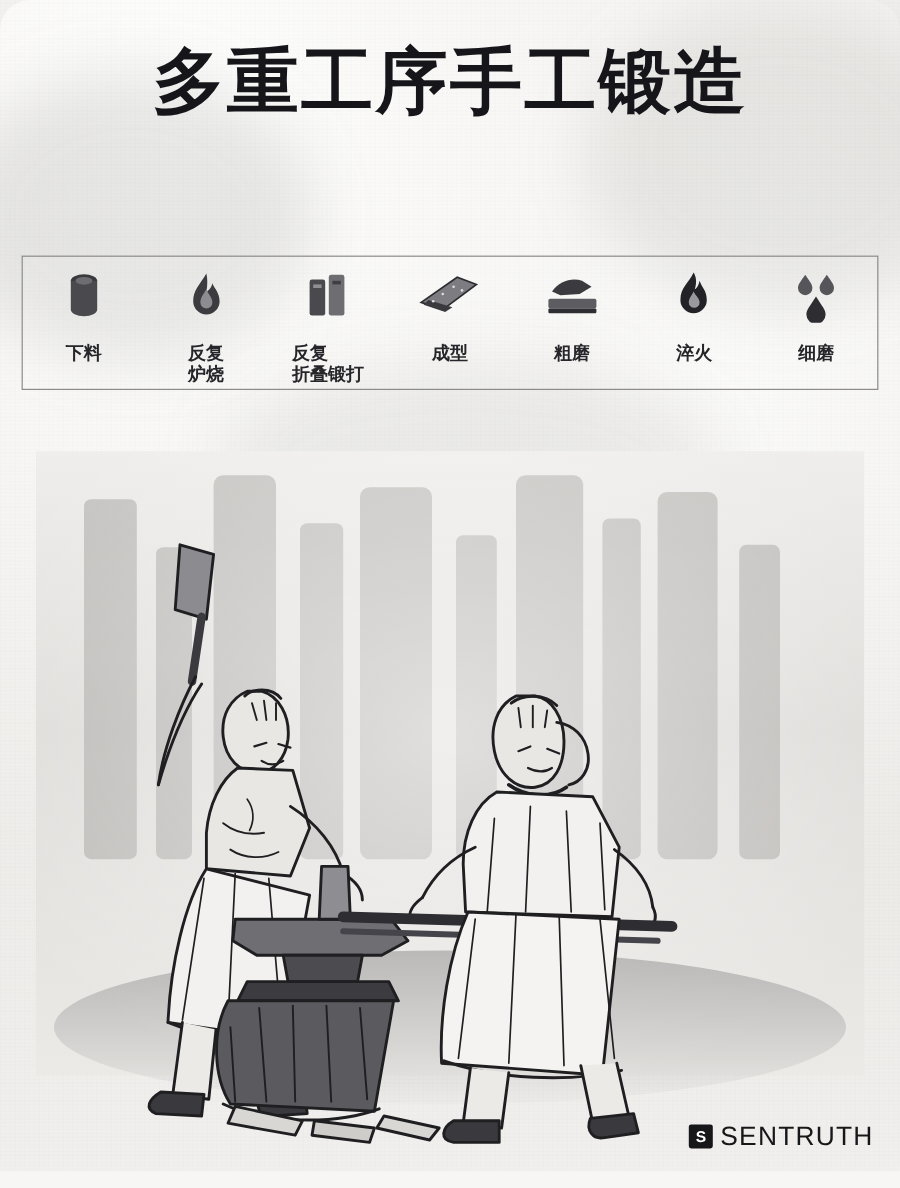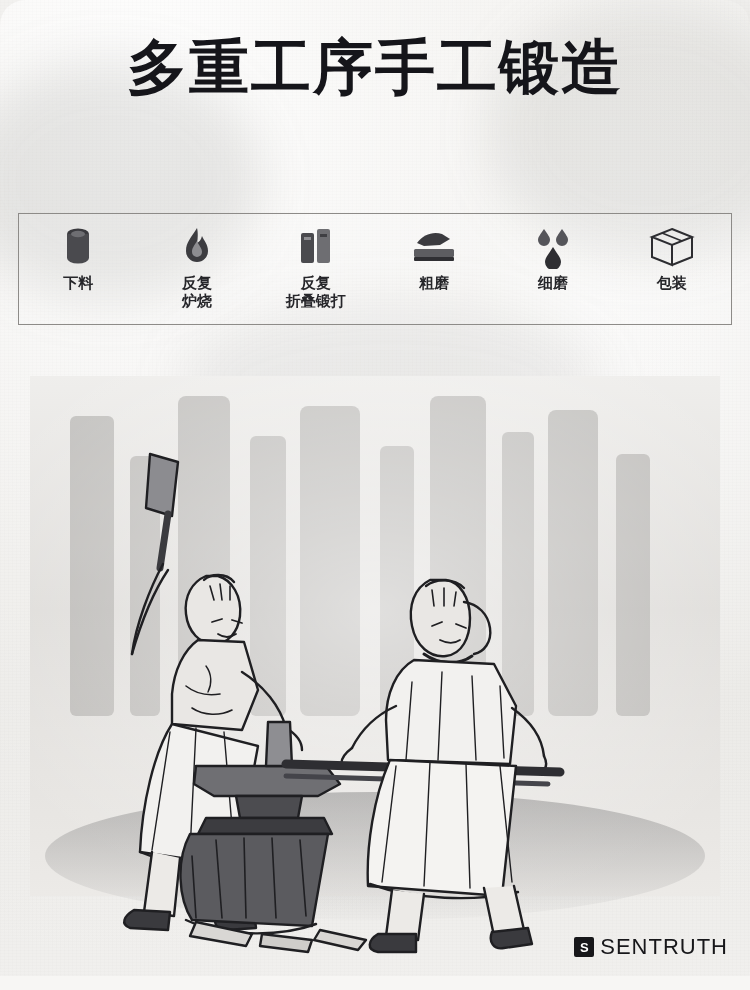--- a/index.html
+++ b/index.html
@@ -95,24 +95,24 @@
     padding-top: 10px;
     position: relative;
   }
   .step-icon {
     height: 46px;
     display: flex;
     align-items: center;
     justify-content: center;
   }
   .step-label {
-    margin-top: 4px;
+    margin-top: 16px;
     font-size: 15px;
     line-height: 18px;
-    text-align: center;
+    text-align: left;
     font-weight: bold;
     color: #26262a;
     white-space: pre-line;
   }
 
   
   .scene {
     position: absolute;
     left: 0;
     top: 336px;
@@ -198,55 +198,66 @@
           <rect x="5" y="8" width="13" height="30" rx="2" fill="#4a4a4e"></rect>
           <rect x="21" y="4" width="13" height="34" rx="2" fill="#6e6e72"></rect>
           <rect x="8" y="12" width="7" height="3" fill="#8f8f93"></rect>
           <rect x="24" y="9" width="7" height="3" fill="#3f3f43"></rect>
         </svg>
       </div>
       <div class="step-label">反复
 折叠锻打</div>
     </div>
 
+    <div class="step">
+      <div class="step-icon">
+        <svg width="56" height="44" viewBox="0 0 56 44" fill="none">
+          <path d="M4 27 L34 6 L50 12 L22 33 Z" fill="#7d7d81" stroke="#2d2d31" stroke-width="1.4"></path>
+          <path d="M6 29 L24 35 L30 31 L10 25 Z" fill="#3a3a3e"></path>
+          <circle cx="14" cy="26" r="1.1" fill="#ddd"></circle>
+          <circle cx="22" cy="20" r="1.1" fill="#ddd"></circle>
+          <circle cx="31" cy="14" r="1.1" fill="#ddd"></circle>
+          <circle cx="38" cy="17" r="1.1" fill="#ddd"></circle>
+        </svg>
+      </div>
+      <div class="step-label">成型</div>
+    </div>
 
     <div class="step">
       <div class="step-icon">
         <svg width="48" height="44" viewBox="0 0 48 44" fill="none">
           <path d="M7 18 C13 9 24 6 32 9 L40 14 L30 20 L14 21 Z" fill="#3b3b3f"></path>
           <rect x="4" y="24" width="40" height="8" rx="1.5" fill="#5d5d61"></rect>
           <rect x="4" y="32" width="40" height="4" rx="1" fill="#2f2f33"></rect>
         </svg>
       </div>
       <div class="step-label">粗磨</div>
     </div>
 
+    <div class="step">
+      <div class="step-icon">
+        <svg width="34" height="44" viewBox="0 0 34 44" fill="none">
+          <path d="M17 2 C13 11 6 14 6 25 a11 11 0 0 0 22 0 C28 17 24 15 22 9 c-1 4-2 6-4 7 2-6 1-11 -1-14z" fill="#232327"></path>
+          <path d="M17 18 c-2 4-4 6-4 9 a4.5 4.5 0 0 0 9 0 c0-3-3-5-5-9z" fill="#9a9a9e"></path>
+        </svg>
+      </div>
+      <div class="step-label">淬火</div>
+    </div>
 
     <div class="step">
       <div class="step-icon">
         <svg width="44" height="44" viewBox="0 0 44 44" fill="none">
           <path d="M13 4 c-4 6-6 8-6 11 a6 6 0 0 0 12 0 c0-3-2-5-6-11z" fill="#55555a"></path>
           <path d="M31 4 c-4 6-6 8-6 11 a6 6 0 0 0 12 0 c0-3-2-5-6-11z" fill="#55555a"></path>
           <path d="M22 22 c-5 8-8 11-8 15 a8 8 0 0 0 16 0 c0-4-3-7-8-15z" fill="#2e2e32"></path>
         </svg>
       </div>
       <div class="step-label">细磨</div>
     </div>
 
-    <div class="step">
-      <div class="step-icon">
-        <svg width="48" height="44" viewBox="0 0 48 44" fill="none">
-          <path d="M24 4 L44 12 L24 20 L4 12 Z" fill="none" stroke="#2d2d31" stroke-width="2"></path>
-          <path d="M4 12 V32 L24 40 V20" fill="none" stroke="#2d2d31" stroke-width="2"></path>
-          <path d="M44 12 V32 L24 40" fill="none" stroke="#2d2d31" stroke-width="2"></path>
-          <path d="M14 8 L34 16" stroke="#2d2d31" stroke-width="1.6"></path>
-        </svg>
-      </div>
-      <div class="step-label">包装</div>
-    </div>
 
   </div>
 
   <div class="scene">
     <svg width="750" height="620" viewBox="0 0 750 620" role="img" aria-label="blacksmiths">
       <defs>
         <linearGradient id="bgwash" x1="0" y1="0" x2="0" y2="1">
           <stop offset="0%" stop-color="#efeeec"></stop>
           <stop offset="45%" stop-color="#dedcd9"></stop>
           <stop offset="100%" stop-color="#eceae7"></stop>

